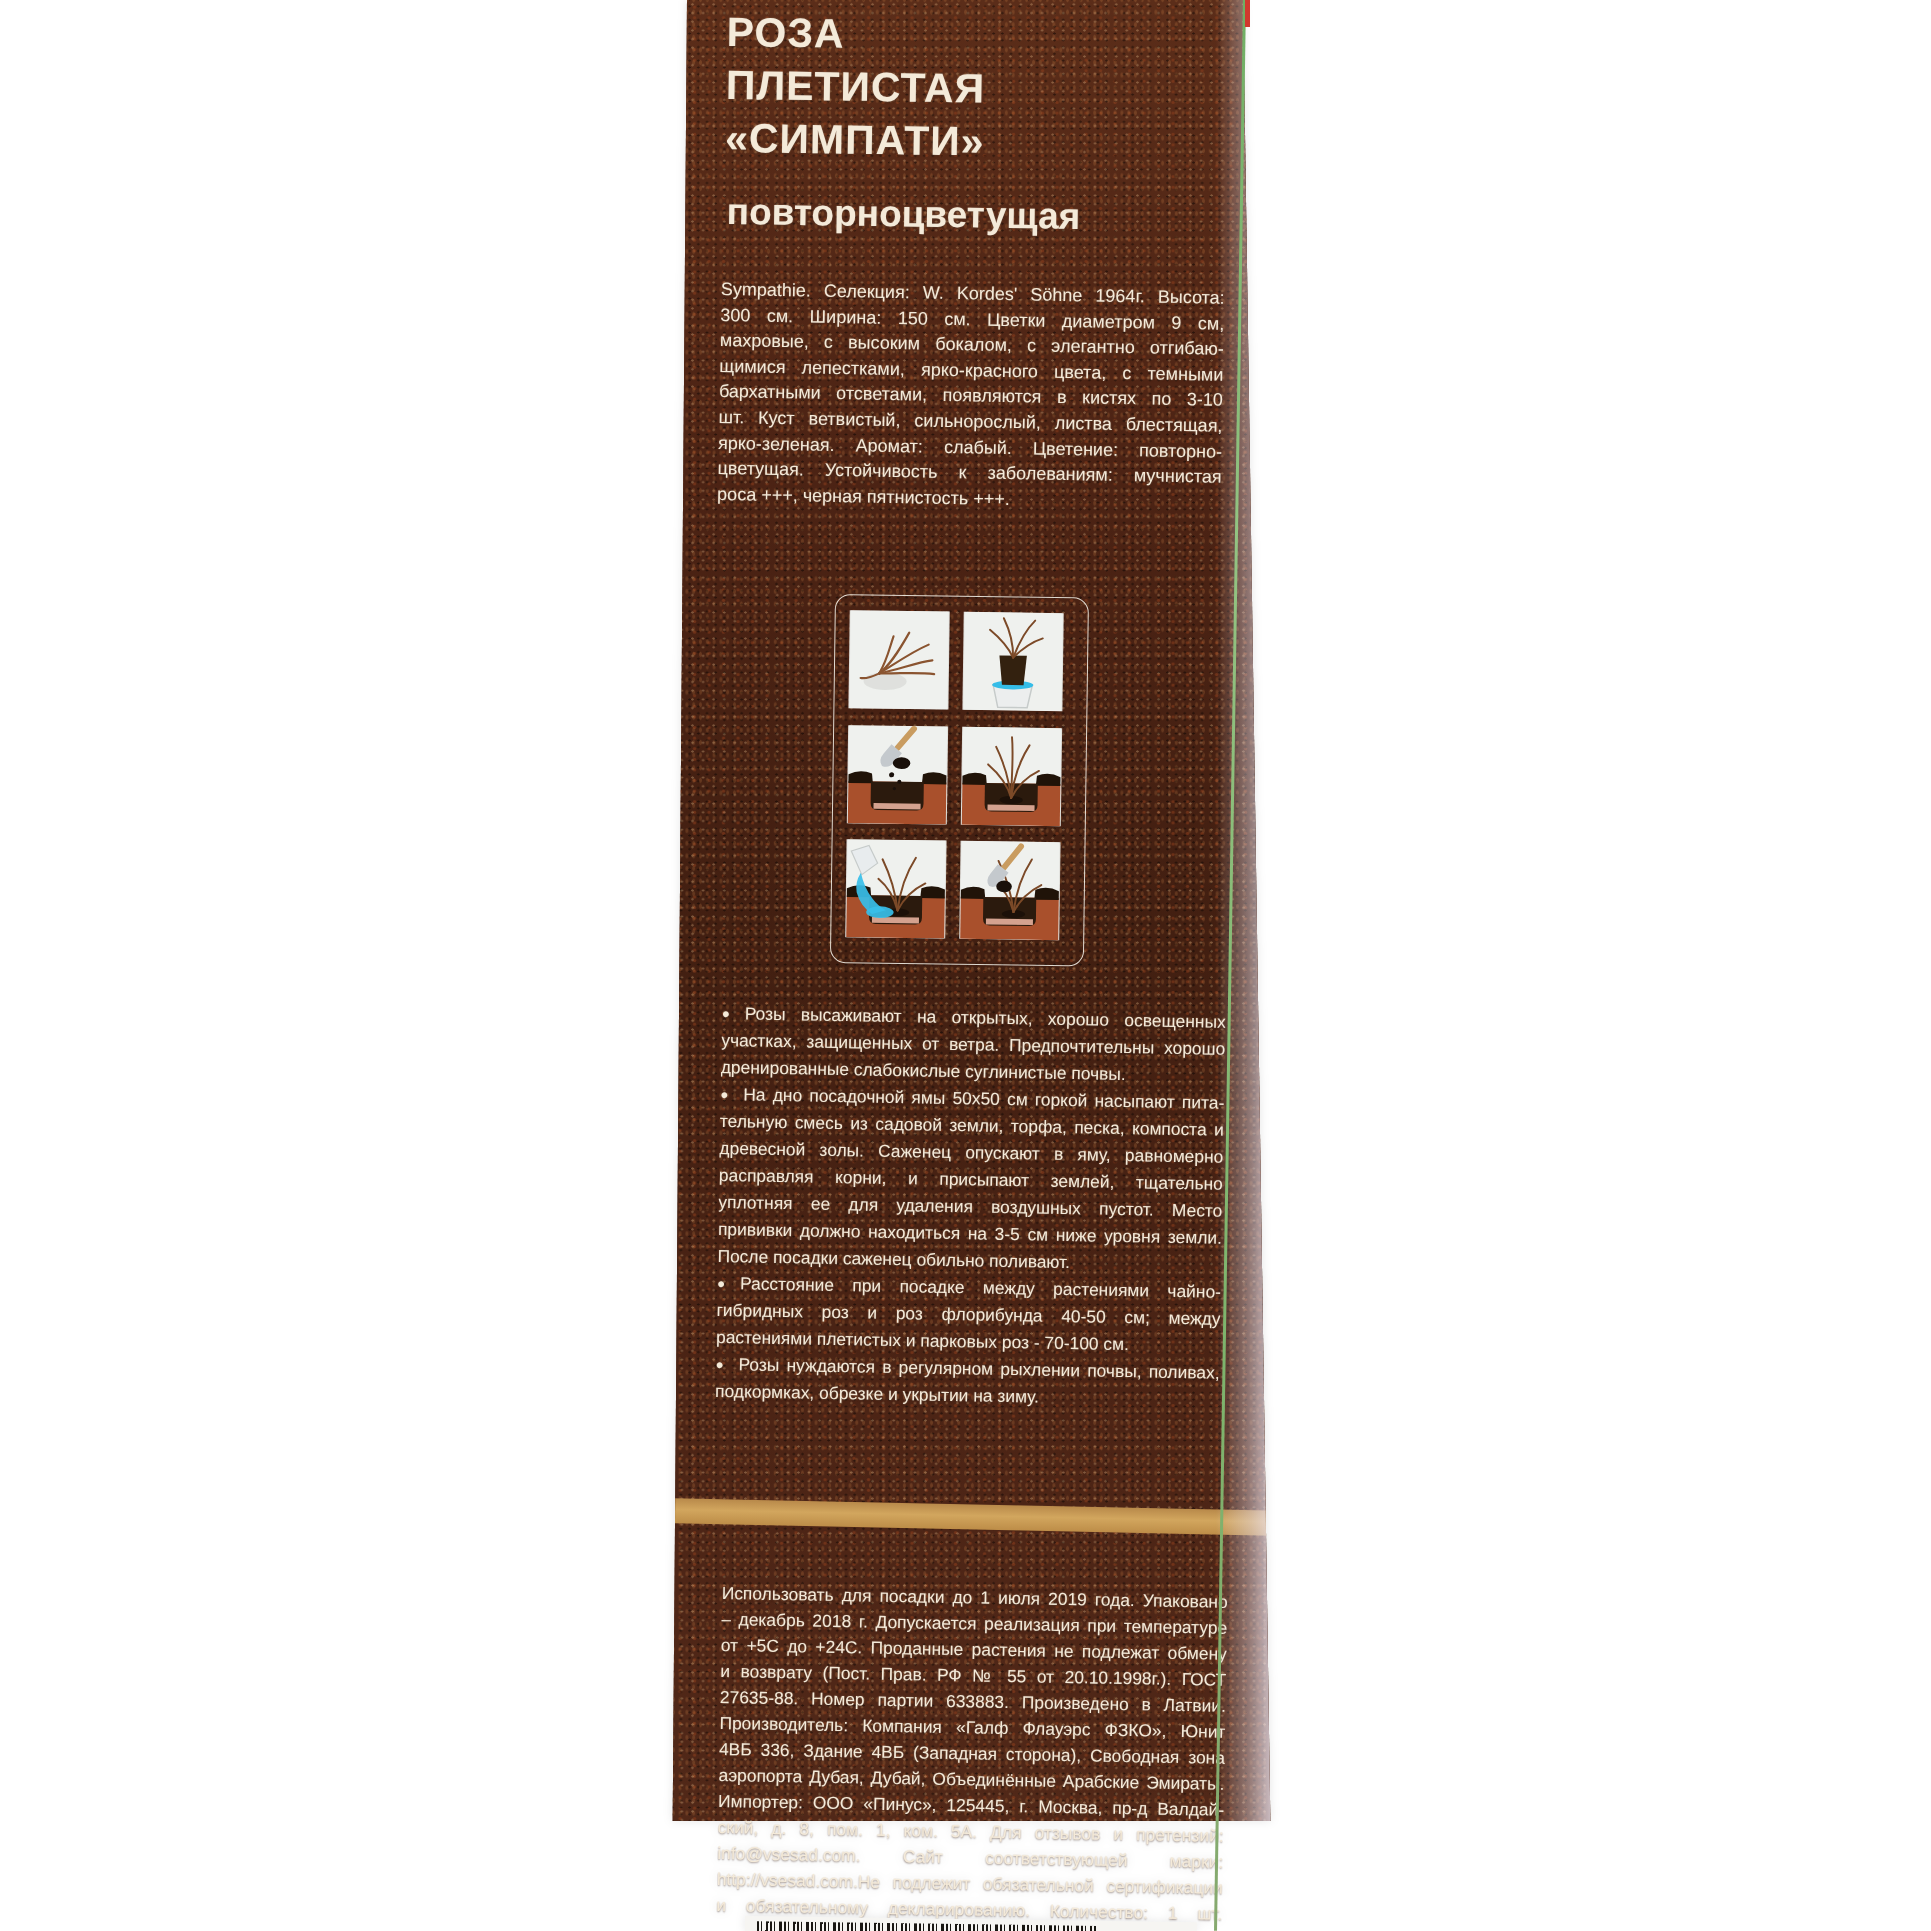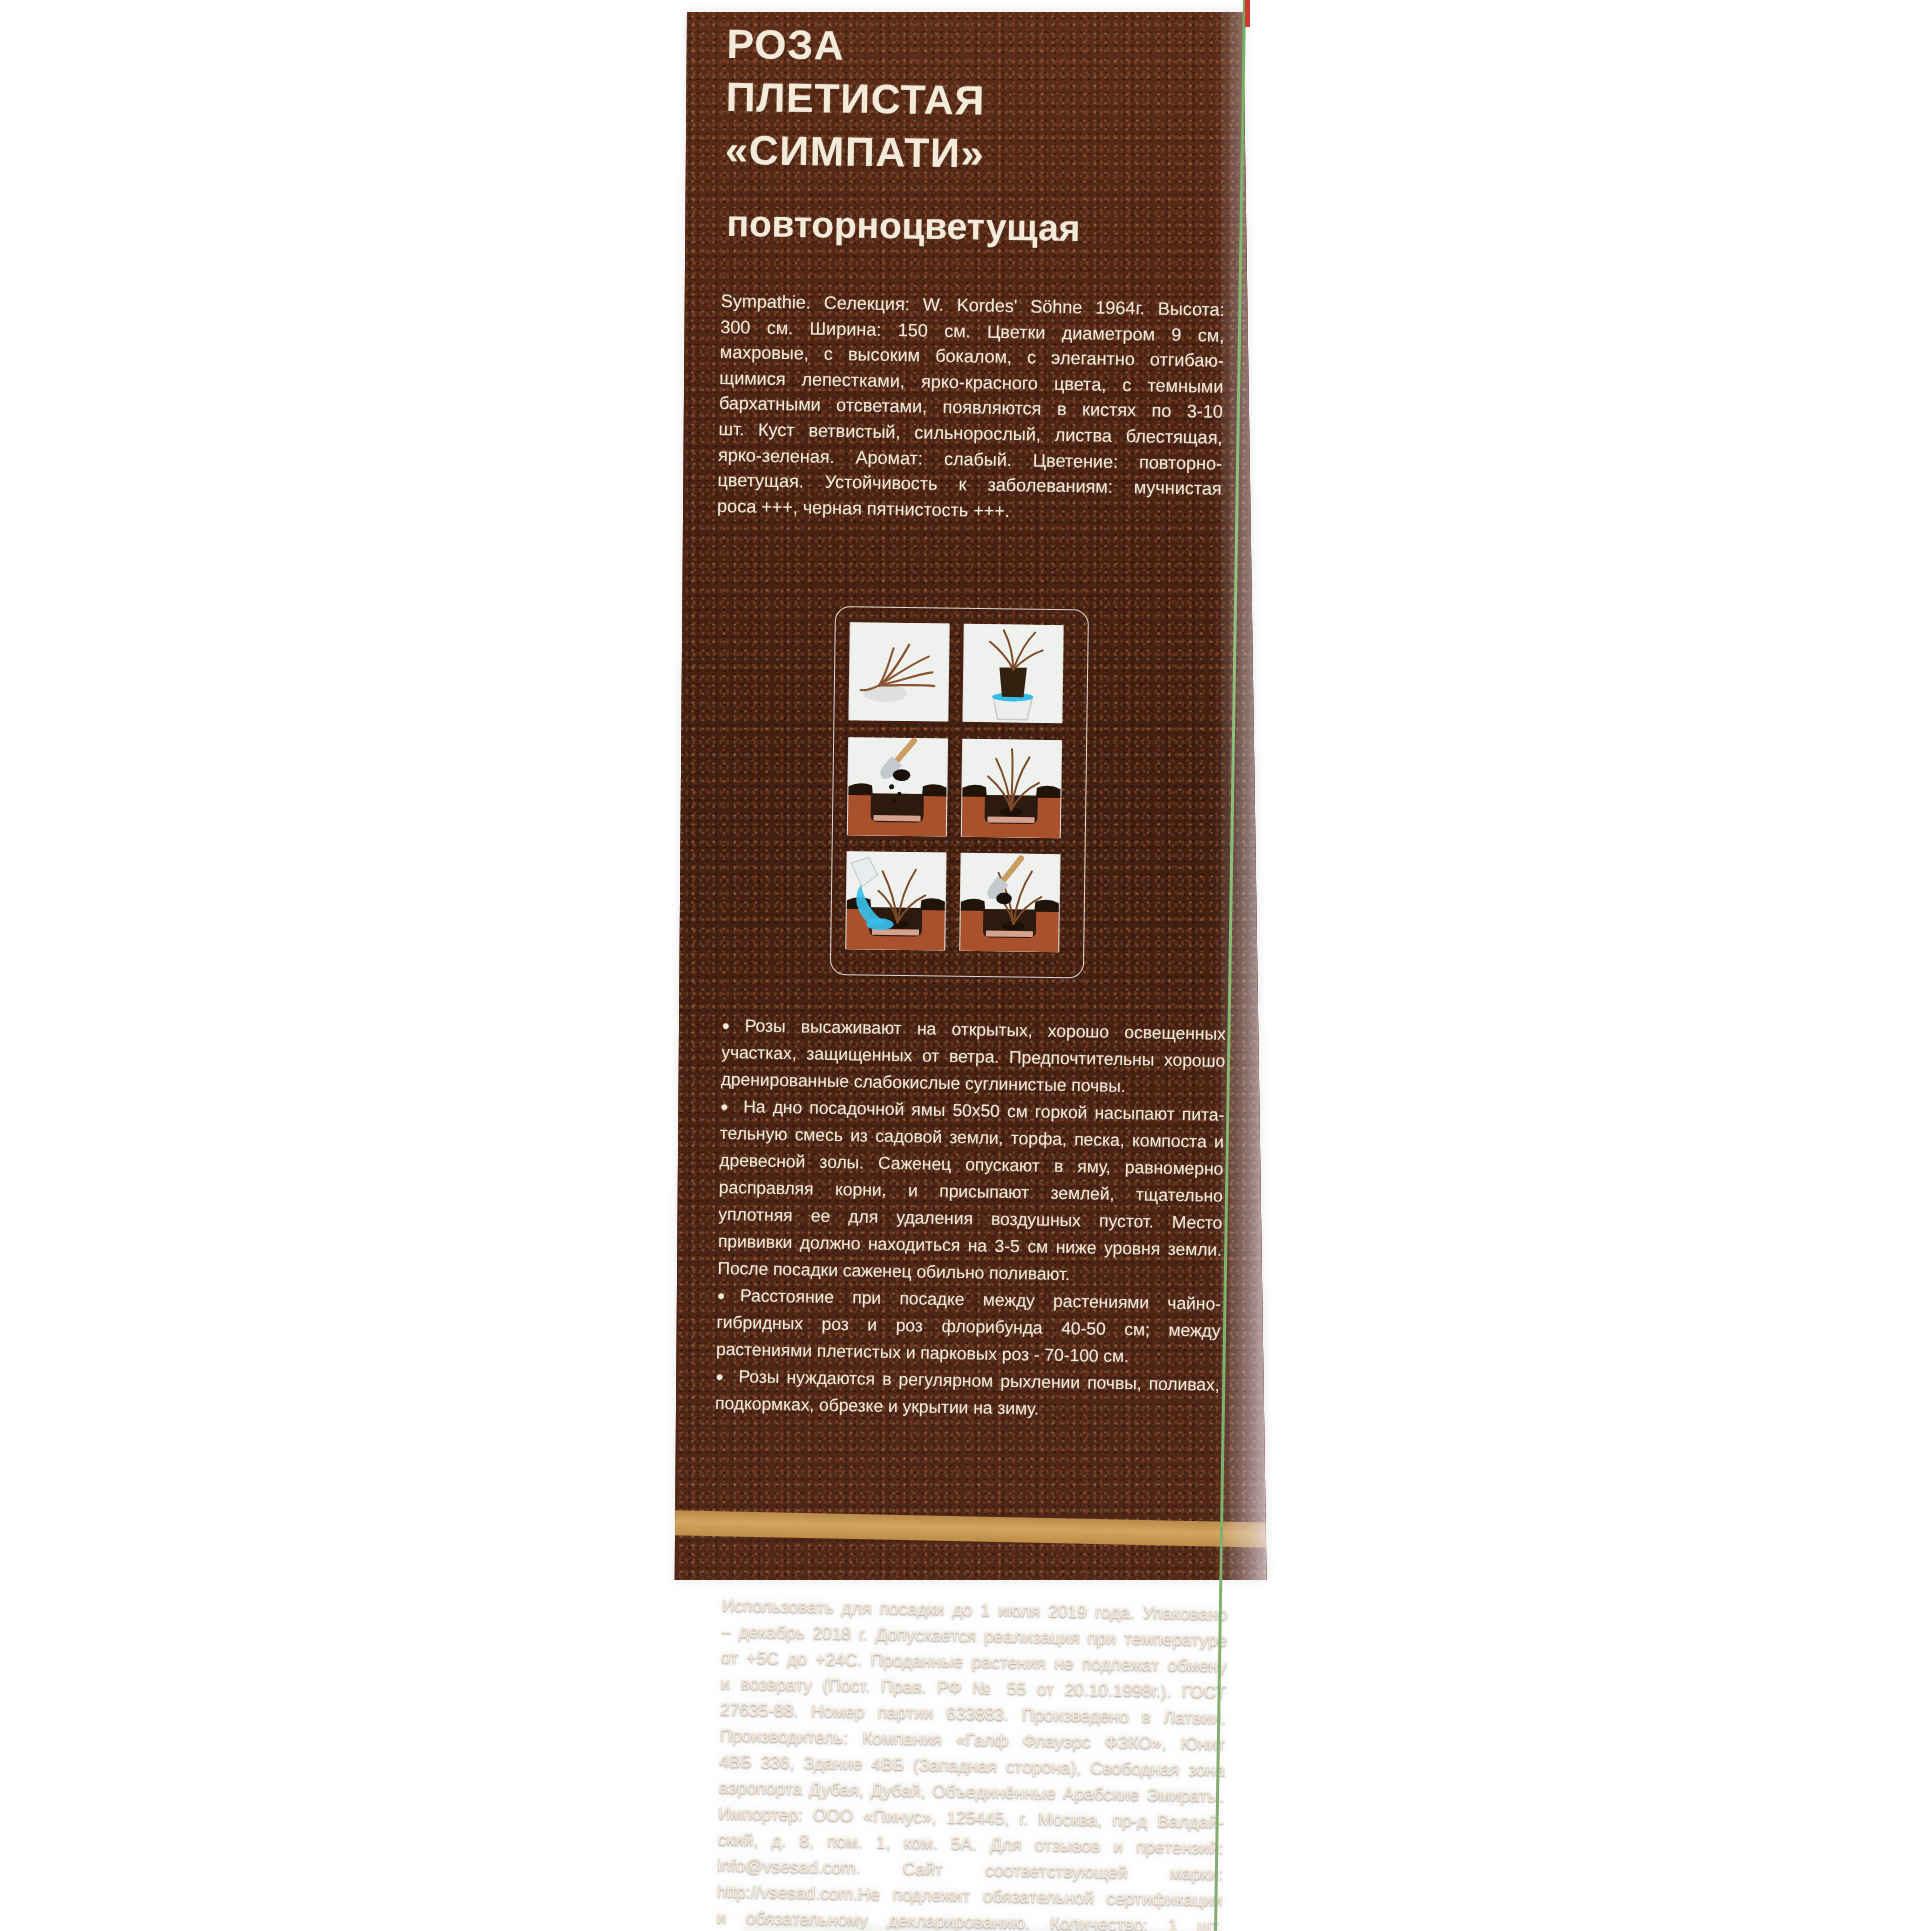--- a/index.html
+++ b/index.html
@@ -2,21 +2,21 @@
 <html><head>
 <meta charset="utf-8">
 <style>
   html,body{margin:0;padding:0;background:#ffffff;}
   .canvas{position:relative;width:1931px;height:1931px;background:#ffffff;overflow:hidden;
           font-family:"Liberation Sans", sans-serif;}
 
   
   .package-wrap{position:absolute;inset:0;filter:drop-shadow(0 0 4.8px rgba(0,0,0,.10));}
   .package{
-    position:absolute;left:666px;top:12px;width:610px;height:1568px;
+    position:absolute;left:666px;top:0;width:610px;height:1821px;
     clip-path:polygon(21px 0, 577px 0, 606px 1931px, 5.8px 1931px);
     background-color:#482214;
     background-image:
       radial-gradient(rgba(246,206,150,.30) 1px, transparent 1.6px),
       radial-gradient(rgba(255,168,92,.17) 1px, transparent 1.7px),
       radial-gradient(rgba(0,0,0,.45) 1px, transparent 1.6px),
       radial-gradient(rgba(142,62,28,.55) 1.4px, transparent 2.2px),
       linear-gradient(180deg,#5b2d19 0%,#4c2314 26%,#421f11 52%,#4c2415 78%,#512818 100%);
     background-size:10.6px 8.7px,6.8px 12.6px,8.7px 6.8px,14.5px 10.6px,100% 100%;
     background-position:0 0,3.9px 5.8px,1.9px 2.9px,6.8px 1.9px,0 0;

